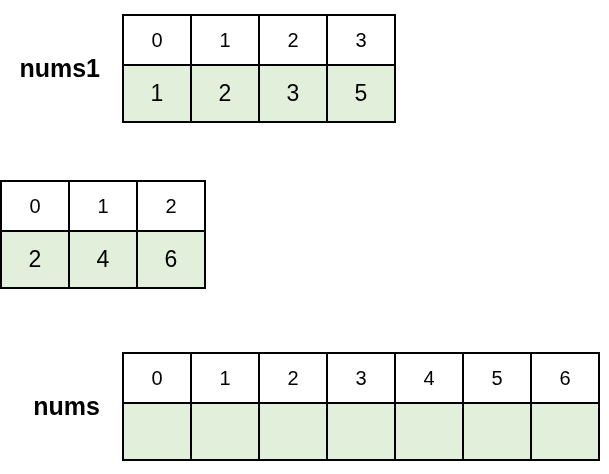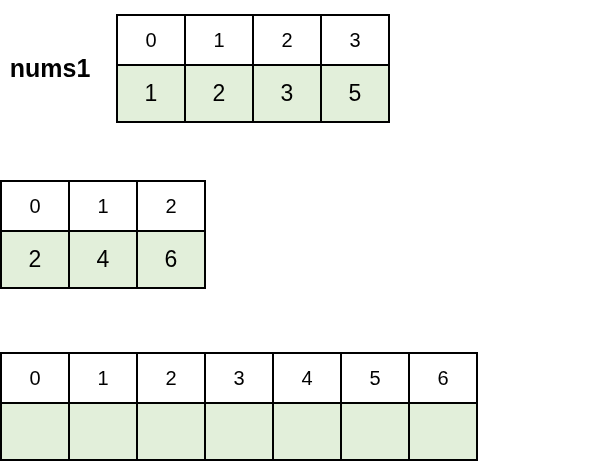--- a/index.html
+++ b/index.html
@@ -15,22 +15,22 @@
     background: var(--bg, #ffffff);
   }
   .array-row {
     position: absolute;
     left: 0;
     display: flex;
     align-items: center;
   }
   .array-label {
     width: 100px;
-    margin-right: 16px;
-    text-align: center;
+    margin-right: 22px;
+    text-align: right;
     font-weight: bold;
     font-size: 25px;
     color: var(--text, #000000);
     white-space: nowrap;
   }
   table.array-table { border-collapse: collapse; }
   table.array-table td {
     border: 2px solid var(--border, #000000);
     width: 68px;
     min-width: 68px;
@@ -85,20 +85,21 @@
       <tr class="value-row">
         <td>2</td>
         <td>4</td>
         <td>6</td>
       </tr>
     </tbody>
       </table>
   </div>
 
   <div class="array-row" style="top:352px">
+    <div class="array-label">nums</div>
     <table class="array-table">
       <tbody>
           <tr class="index-row">
         <td>0</td>
         <td>1</td>
         <td>2</td>
         <td>3</td>
         <td>4</td>
         <td>5</td>
         <td>6</td>

